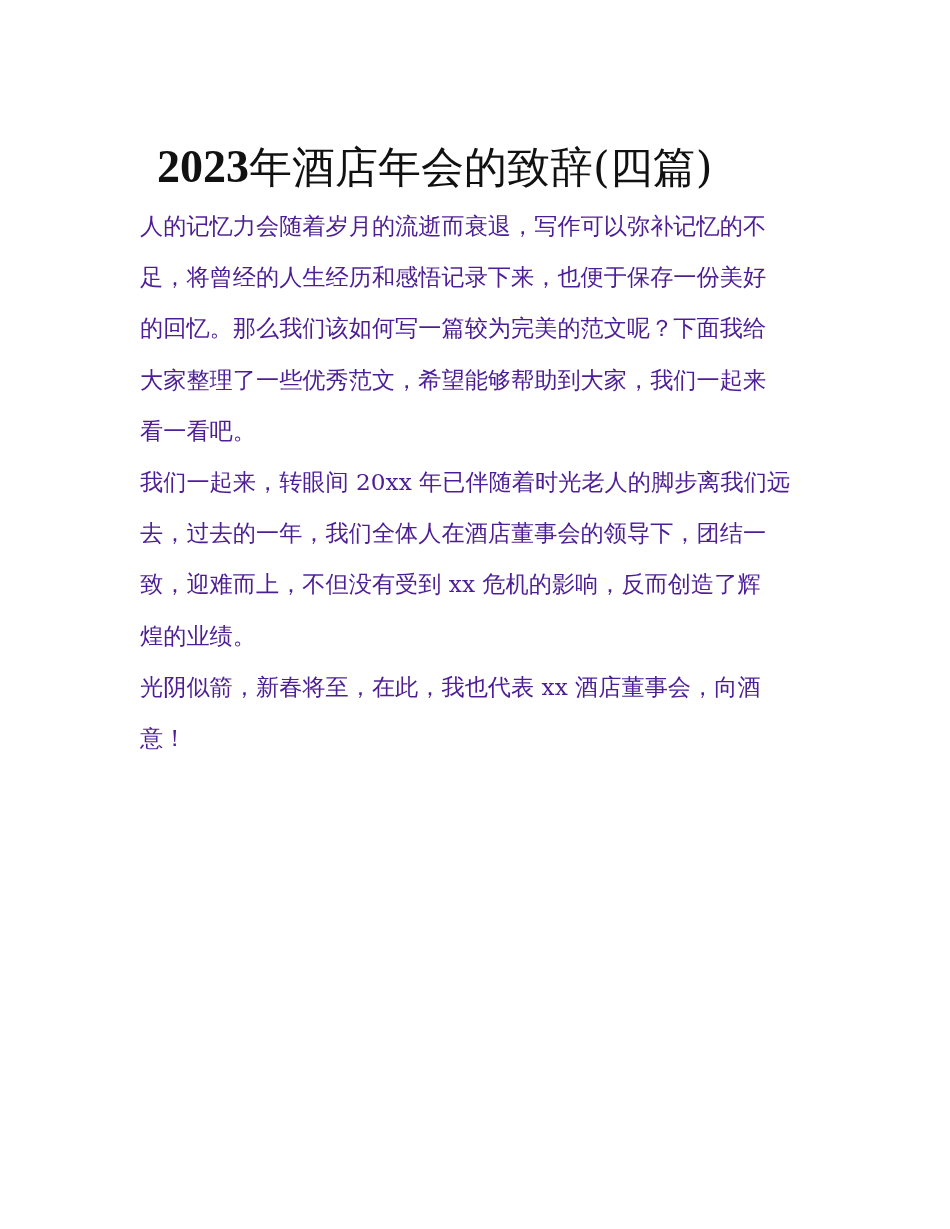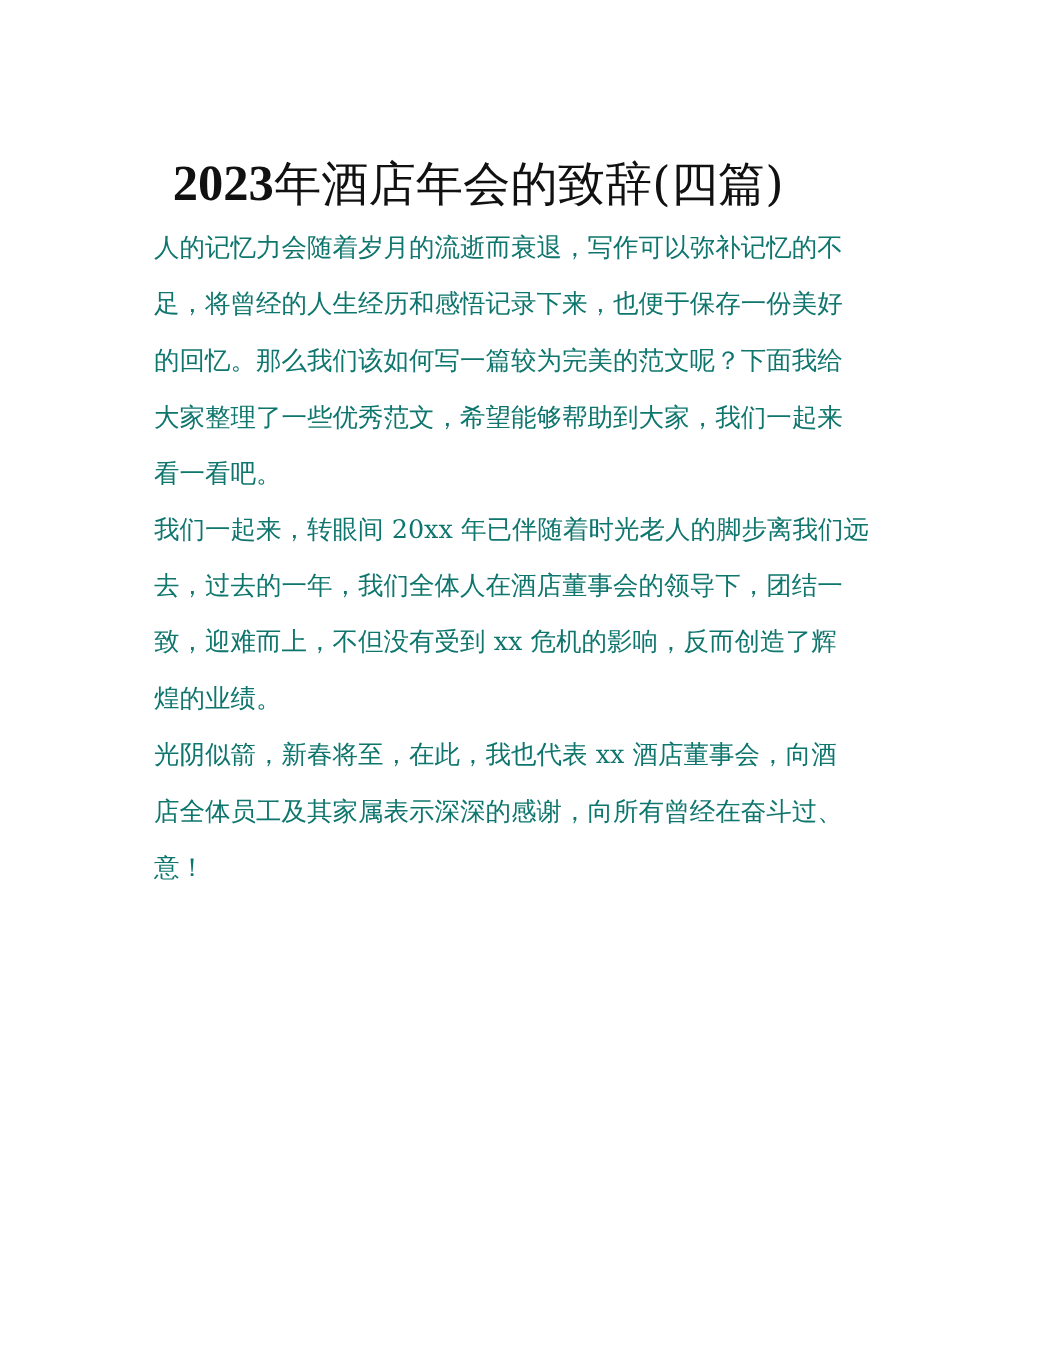--- a/index.html
+++ b/index.html
@@ -46,21 +46,21 @@
     position: absolute;
     left: 0;
     top: 200px;
     width: 672px;
   }
   .line {
     height: 51.2px;
     font-size: 23.2px;
     line-height: 51.2px;
     white-space: nowrap;
-    color: #0f766e;
+    color: #4c1d95;
     font-family: "DejaVu Serif", "Liberation Serif", serif;
   }
 </style>
 </head>
 <body>
 
 <div class="page">
   <h1 class="title" style="margin:17px;">
     <span class="year">2023</span><span class="rest">年酒店年会的致辞(四篇)</span>
   </h1>
@@ -74,17 +74,16 @@
       <div class="line">看一看吧。</div>
     </div>
     <div>
       <div class="line">我们一起来，转眼间 20xx 年已伴随着时光老人的脚步离我们远</div>
       <div class="line">去，过去的一年，我们全体人在酒店董事会的领导下，团结一</div>
       <div class="line">致，迎难而上，不但没有受到 xx 危机的影响，反而创造了辉</div>
       <div class="line">煌的业绩。</div>
     </div>
     <div>
       <div class="line">光阴似箭，新春将至，在此，我也代表 xx 酒店董事会，向酒</div>
-      <div class="line">店全体员工及其家属表示深深的感谢，向所有曾经在奋斗过、</div>
       <div class="line">意！</div>
     </div>
   </div>
 </div>
 
 </body></html>

